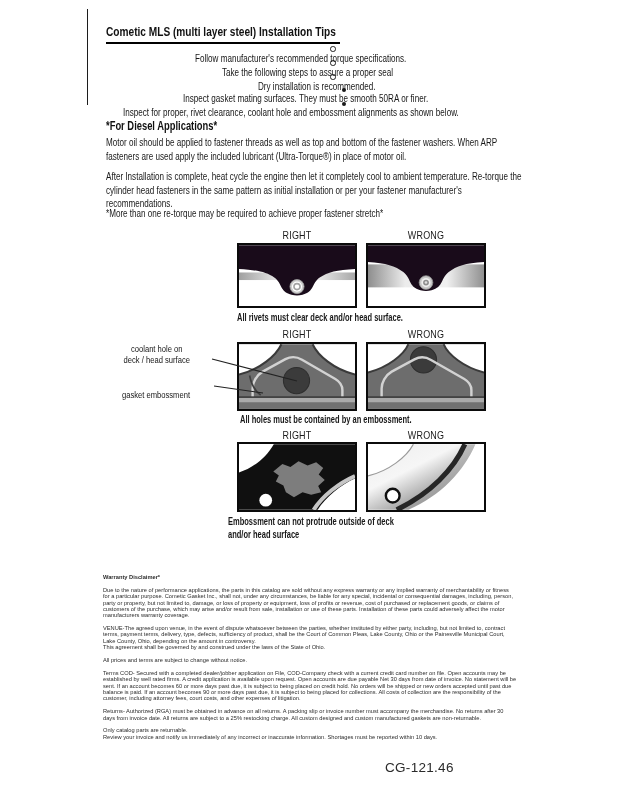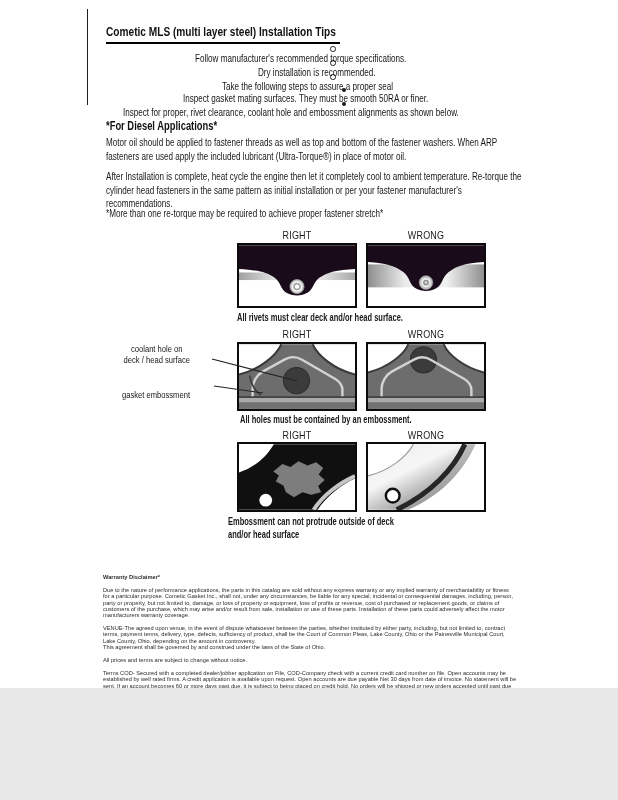--- a/index.html
+++ b/index.html
@@ -1,17 +1,17 @@
 <!DOCTYPE html>
 <html><head>
 <meta charset="utf-8">
 <style>
   html,body{margin:0;padding:0;background:#e8e8e8;}
   .page{
-    position:relative;width:618px;height:688px;background:#ffffff;
+    position:relative;width:618px;height:800px;background:#ffffff;
     font-family:"Liberation Sans",sans-serif;color:#141414;overflow:hidden;
     margin:0 auto;
   }
   .abs{position:absolute;}
   
   .tx{transform:scaleX(.75);transform-origin:0 0;white-space:nowrap;display:inline-block;}
   .tx-wrap{transform:scaleX(.75);transform-origin:0 0;}
   .tx-c{transform:scaleX(.78);}
   .tx-r{transform:scaleX(.8);transform-origin:100% 0;}
   .title{
@@ -46,25 +46,25 @@
 
   <div class="abs title tx">Cometic MLS (multi layer steel) Installation Tips</div>
 
   <div class="abs bullets">
     <div class="brow">
       <span class="dot-open"></span>
       <span class="tx">Follow manufacturer's recommended torque specifications.</span>
     </div>
     <div class="brow">
       <span class="dot-open"></span>
-      <span class="tx">Dry installation is recommended.</span>
+      <span class="tx">Take the following steps to assure a proper seal</span>
     </div>
     <div class="brow">
       <span class="dot-open"></span>
-      <span class="tx">Take the following steps to assure a proper seal</span>
+      <span class="tx">Dry installation is recommended.</span>
     </div>
     <div class="brow sub">
       <span class="dot-filled"></span>
       <span class="tx">Inspect gasket mating surfaces.  They must be smooth 50RA or finer.</span>
     </div>
     <div class="brow sub">
       <span class="dot-filled"></span>
       <span class="tx">Inspect for proper, rivet clearance, coolant hole and embossment alignments as shown below.</span>
     </div>
   </div>

